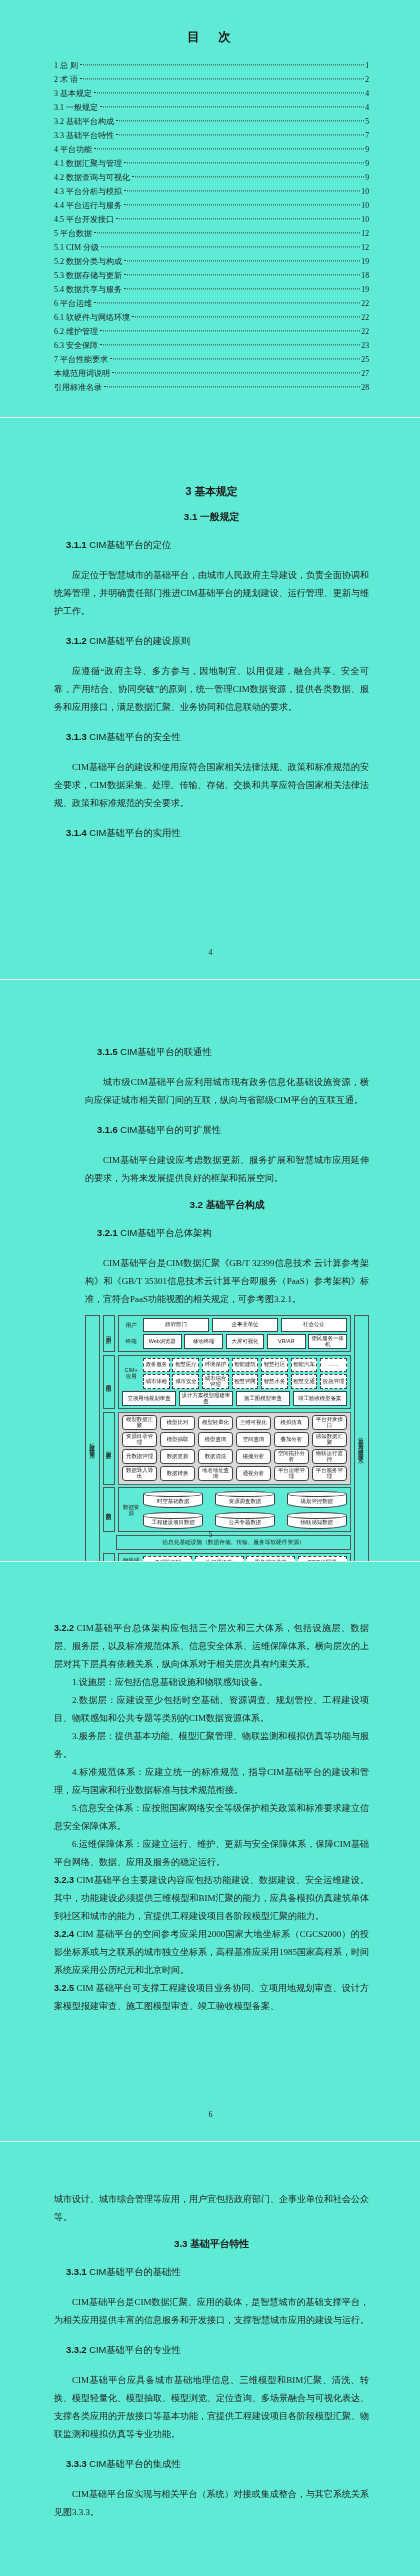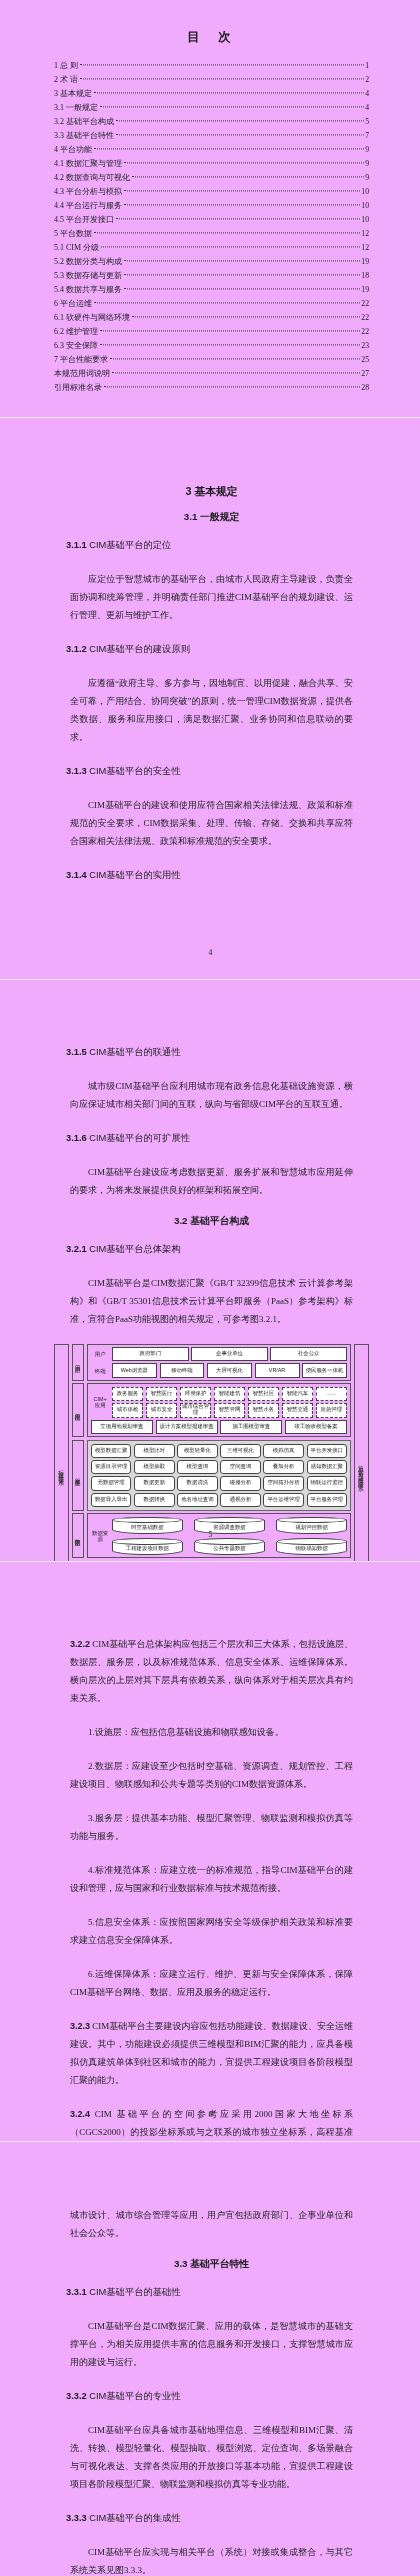--- a/index.html
+++ b/index.html
@@ -1,35 +1,35 @@
 <!DOCTYPE html>
 <html style="font-size:8.2px"><head>
 <meta charset="utf-8">
 <style>
   html,body { margin:0; padding:0; background:#ffffff; }
   body { width:421px; font-family:"Liberation Serif", serif; color:#1c1c1c; }
-  .page { position:relative; width:421px; box-sizing:border-box; overflow:hidden; background:#f0abfc; }
+  .page { position:relative; width:421px; box-sizing:border-box; overflow:hidden; background:#5eead4; }
   .page + .page::before { content:""; position:absolute; top:0; left:0; right:0; height:0.5px; background:#ececec; }
   .content { margin:0 52px 0 54px; }
 
   
   .toc-title { text-align:center; font-size:12.4px; font-weight:bold; padding-top:29px; margin-bottom:13.4px;
                font-family:"Liberation Sans", sans-serif; letter-spacing:3.1px; }
   .toc-list {}
   .toc-entry { display:flex; align-items:baseline; font-size:8px; line-height:14px; }
   .toc-label { white-space:nowrap; }
   .toc-dots { flex:1; border-bottom:1px dotted #3a3a3a; margin:0 1.5px; transform:translateY(-2.6px); min-width:10.3px; }
   .toc-page { white-space:nowrap; font-size:7.7px; }
 
   
   .h1 { text-align:center; font-size:10.8px; font-weight:bold; font-family:"Liberation Sans", sans-serif; margin:0 0 10.3px; }
   .h2 { text-align:center; font-size:9.8px; font-weight:bold; font-family:"Liberation Sans", sans-serif; margin:12.4px 0 8.2px; }
   .clause-head { font-size:9.3px; line-height:18px; margin:12px; font-family:"Liberation Sans", sans-serif; }
   .cnum { font-weight:bold; font-family:"Liberation Sans", sans-serif; }
-  .body { font-size:9px; line-height:18px; text-align:justify; margin:16px; color:#222; }
+  .body { font-size:9px; line-height:18px; text-align:justify; margin:0; color:#222; }
   .indent { text-indent:2em; }
   .pagenum { position:absolute; bottom:21.6px; left:0; right:0; text-align:center; font-size:7.7px; }
 
   
   .fig321 { display:flex; gap:2.6px; margin:6.2px 0 2.1px; font-family:"Liberation Sans", sans-serif; color:#222; }
   .side-bar { width:11.3px; border:0.5px solid #555; display:flex; align-items:center; justify-content:center;
               writing-mode:vertical-rl; text-orientation:upright; letter-spacing:2.1px; font-size:5.7px; padding:3.1px 1px; }
   .f21-main { flex:1; display:flex; flex-direction:column; gap:2.6px; min-width:0; }
   .layer { display:flex; gap:2.6px; }
   .lyr-label { width:10.3px; border:0.5px solid #555; display:flex; align-items:center; justify-content:center;
@@ -219,21 +219,21 @@
     <p class="body indent">应遵循“政府主导、多方参与，因地制宜、以用促建，融合共享、安全可靠，产用结合、协同突破”的原则，统一管理CIM数据资源，提供各类数据、服务和应用接口，满足数据汇聚、业务协同和信息联动的要求。</p>
 
     <p class="clause-head"><span class="cnum">3.1.3</span> <span>CIM基础平台的安全性</span></p>
     <p class="body indent">CIM基础平台的建设和使用应符合国家相关法律法规、政策和标准规范的安全要求，CIM数据采集、处理、传输、存储、交换和共享应符合国家相关法律法规、政策和标准规范的安全要求。</p>
 
     <p class="clause-head"><span class="cnum">3.1.4</span> <span>CIM基础平台的实用性</span></p>
   </div>
   <div class="pagenum">4</div>
 </div>
 
-<div class="page" style="height:582px; padding-top:52px;">
+<div class="page" style="height:582px; padding-top:52px;padding-left:31px;">
   <div class="content">
     <p class="clause-head"><span class="cnum">3.1.5</span> <span>CIM基础平台的联通性</span></p>
     <p class="body indent">城市级CIM基础平台应利用城市现有政务信息化基础设施资源，横向应保证城市相关部门间的互联，纵向与省部级CIM平台的互联互通。</p>
 
     <p class="clause-head"><span class="cnum">3.1.6</span> <span>CIM基础平台的可扩展性</span></p>
     <p class="body indent">CIM基础平台建设应考虑数据更新、服务扩展和智慧城市应用延伸的要求，为将来发展提供良好的框架和拓展空间。</p>
 
     <div class="h2">3.2 基础平台构成</div>
 
     <p class="clause-head"><span class="cnum">3.2.1</span> <span>CIM基础平台总体架构</span></p>
@@ -409,20 +409,21 @@
 
     <p class="body indent">1.设施层：应包括信息基础设施和物联感知设备。</p>
         <p class="body indent">2.数据层：应建设至少包括时空基础、资源调查、规划管控、工程建设项目、物联感知和公共专题等类别的CIM数据资源体系。</p>
         <p class="body indent">3.服务层：提供基本功能、模型汇聚管理、物联监测和模拟仿真等功能与服务。</p>
         <p class="body indent">4.标准规范体系：应建立统一的标准规范，指导CIM基础平台的建设和管理，应与国家和行业数据标准与技术规范衔接。</p>
         <p class="body indent">5.信息安全体系：应按照国家网络安全等级保护相关政策和标准要求建立信息安全保障体系。</p>
         <p class="body indent">6.运维保障体系：应建立运行、维护、更新与安全保障体系，保障CIM基础平台网络、数据、应用及服务的稳定运行。</p>
       </div>
     <p class="body"><span class="cnum">3.2.3</span> <span>CIM基础平台主要建设内容应包括功能建设、数据建设、安全运维建设。其中，功能建设必须提供三维模型和BIM汇聚的能力，应具备模拟仿真建筑单体到社区和城市的能力，宜提供工程建设项目各阶段模型汇聚的能力。</span></p>
     <p class="body"><span class="cnum">3.2.4</span> <span>CIM 基础平台的空间参考应采用2000国家大地坐标系（CGCS2000）的投影坐标系或与之联系的城市独立坐标系，高程基准应采用1985国家高程系，时间系统应采用公历纪元和北京时间。</span></p>
+    <p class="body"><span class="cnum">3.2.5</span> <span>CIM 基础平台可支撑工程建设项目业务协同、立项用地规划审查、设计方案模型报建审查、施工图模型审查、竣工验收模型备案、</span></p>
   </div>
   <div class="pagenum">6</div>
 </div>
 
 <div class="page" style="height:582px; padding-top:49px;">
   <div class="content">
     <p class="body">城市设计、城市综合管理等应用，用户宜包括政府部门、企事业单位和社会公众等。</p>
 
     <div class="h2">3.3 基础平台特性</div>
 

